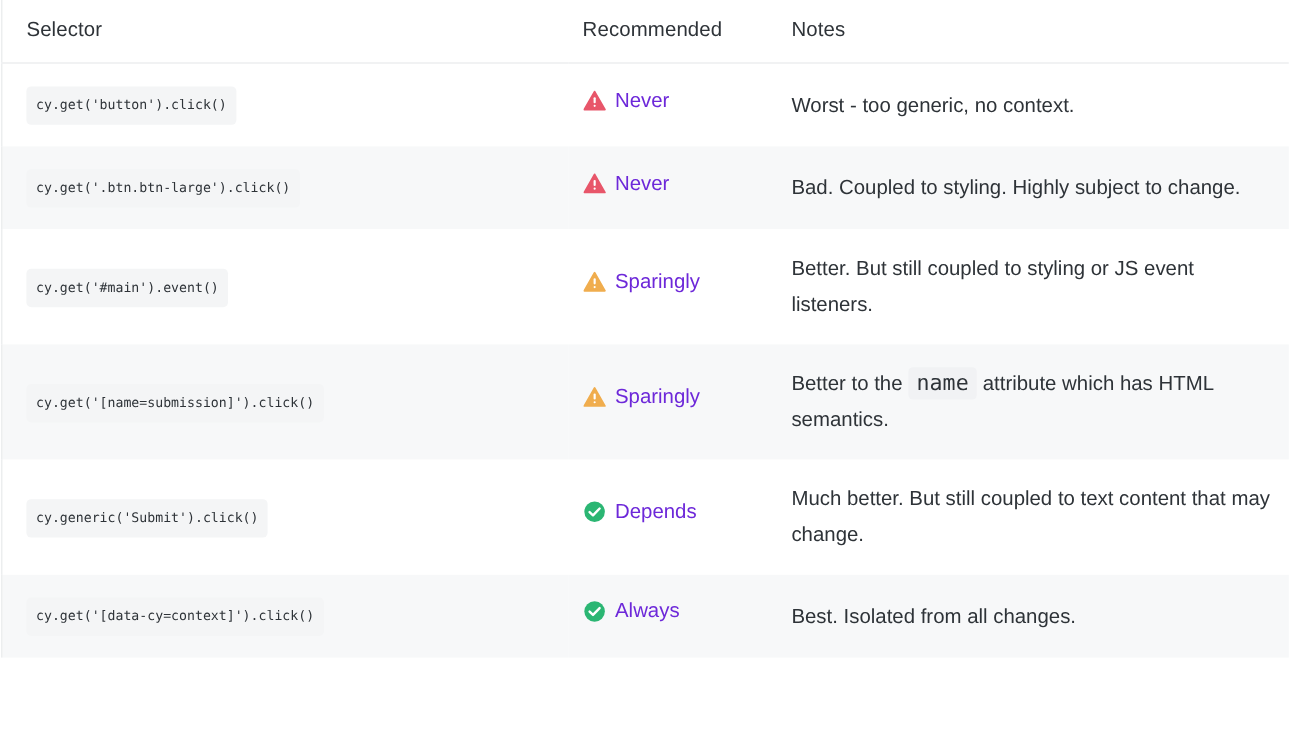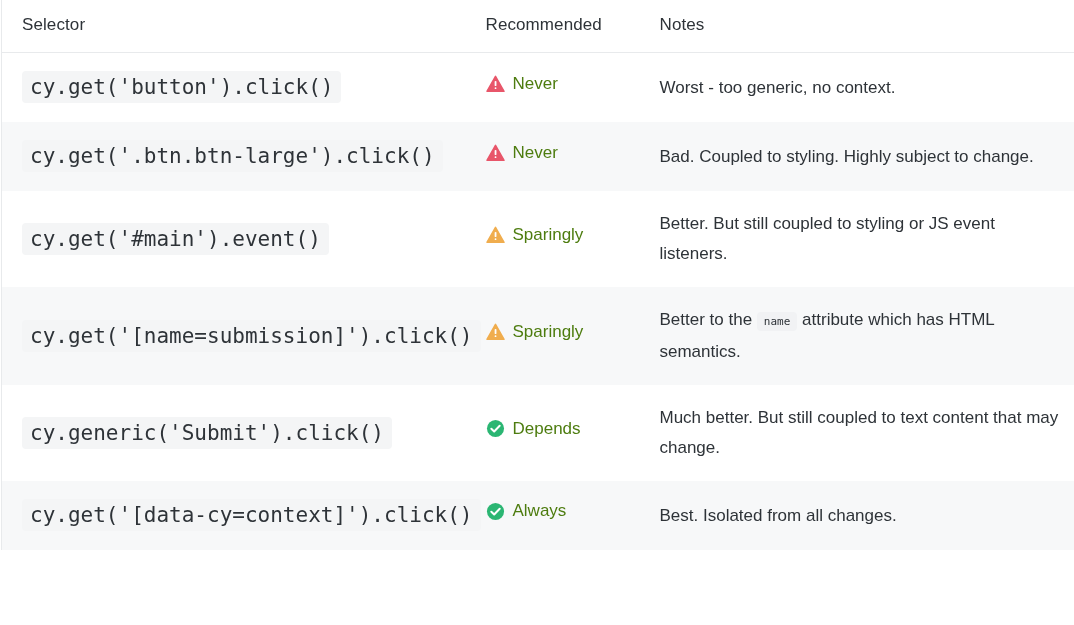--- a/index.html
+++ b/index.html
@@ -56,32 +56,32 @@
     line-height: 30px;
     color: #2e3338;
   }
   tbody td.cell-selector { padding-left: 20px; padding-right: 4px; }
   tbody td.cell-recommended { padding-left: 12px; padding-right: 6px; white-space: nowrap; }
   tbody td.cell-notes { padding-left: 10px; }
 
   code.code-chip {
     display: inline-block;
     font-family: "DejaVu Sans Mono", "Liberation Mono", monospace;
-    font-size: 21px;
+    font-size: 11px;
     line-height: 24px;
     color: #2e3338;
     background: #f4f5f6;
     border-radius: 4px;
     padding: 4px 8px;
     white-space: nowrap;
   }
 
   code.code-inline {
     font-family: "DejaVu Sans Mono", "Liberation Mono", monospace;
-    font-size: 11px;
+    font-size: 18px;
     color: #2e3338;
     background: #f1f2f4;
     border-radius: 4px;
     padding: 3px 7px;
     white-space: nowrap;
   }
 
   .rec-wrap {
     display: inline-flex;
     align-items: center;
@@ -92,21 +92,21 @@
     width: 19px;
     height: 19px;
     flex: 0 0 19px;
     align-items: center;
     justify-content: center;
   }
   .rec-icon svg { display: block; }
   .rec-label {
     font-size: 17px;
     line-height: 22px;
-    color: #4d7c0f;
+    color: #6d28d9;
   }
 
   .notes-text { display: block; }
 </style>
 </head>
 <body>
 
 <div class="table-wrap">
   <table class="selector-table">
     <colgroup>

